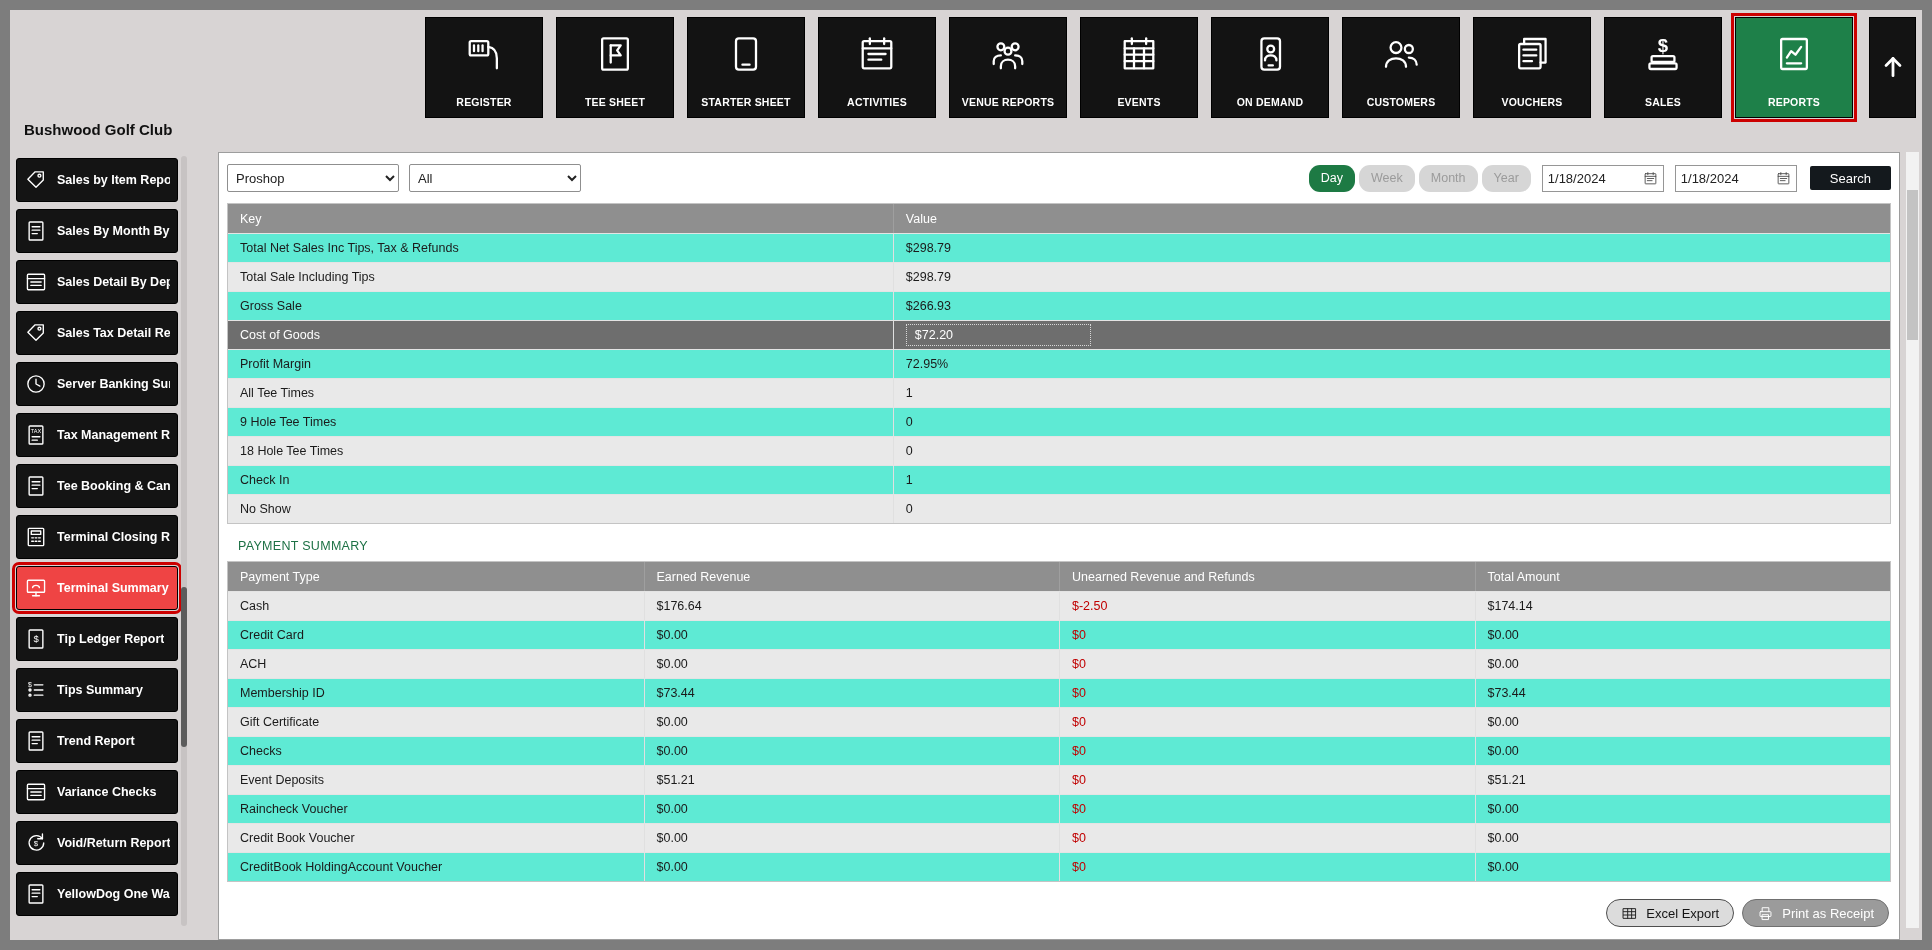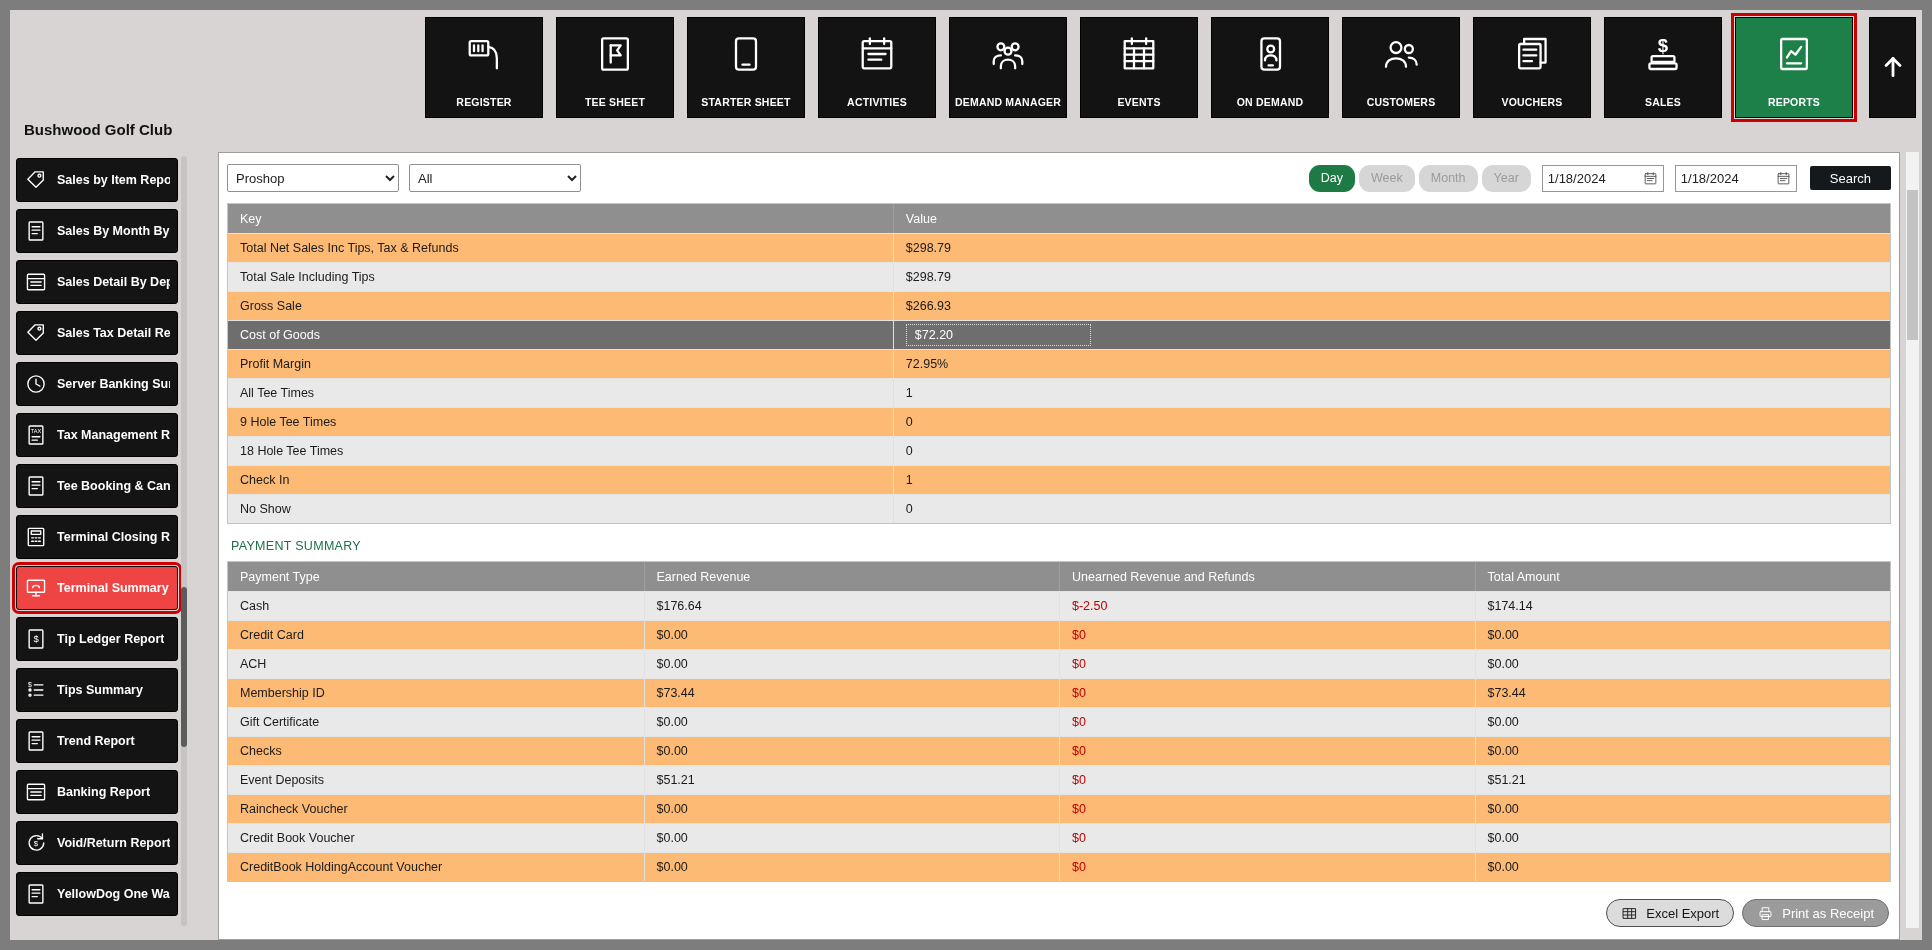--- a/index.html
+++ b/index.html
@@ -42,30 +42,30 @@
   .cal-icon{flex:none;display:flex;align-items:center;cursor:pointer}
   .search-btn{height:24px;padding:0 20px;margin-left:8px;background:#14191d;color:#fff;border:none;border-radius:2px;font-size:13px;cursor:pointer;font-family:inherit}
 
   
   .tbl{border:1px solid #c4c4c4}
   .hrow{display:grid;background:#8f8f8f;height:29px;align-items:stretch}
   .hcell{color:#fff;font-size:12.5px;padding-left:12px;display:flex;align-items:center;border-left:1px solid #9f9f9f}
   .hcell:first-child{border-left:none}
   .t1{grid-template-columns:40% 60%}
   .t2{grid-template-columns:25% 25% 25% 25%}
-  .trow{display:grid;height:29px;background:#fdba74;border-top:1px solid #e4e4e4;cursor:pointer}
+  .trow{display:grid;height:29px;background:#5eead4;border-top:1px solid #e4e4e4;cursor:pointer}
   .trow.alt{background:#e9e9e9}
   .trow.selected{background:#6e6e6e}
   .trow.selected .cell{color:#fff}
   .cell{font-size:12.5px;color:#1b1b1b;padding-left:12px;border-left:1px solid #e0e0e0;display:flex;align-items:center;overflow:hidden;white-space:nowrap}
   .cell:first-child{border-left:none}
   .cell.neg{color:#C00000}
   .val-box{display:inline-block;border:1px dotted #d8d8d8;padding:3px 8px;min-width:185px}
 
-  .section-title{color:#1D7145;font-size:12.5px;letter-spacing:.3px;margin:15px 2px 8px 4px;font-weight:normal}
+  .section-title{color:#1D7145;font-size:12.5px;letter-spacing:.3px;margin:15px 2px 8px 11px;font-weight:normal}
 
   
   .footer{margin-top:auto;display:flex;justify-content:flex-end;gap:8px;padding:10px 2px 12px 0}
   .fbtn{height:28px;display:flex;align-items:center;gap:8px;padding:0 14px;font-size:13px;border-radius:14px;cursor:pointer;font-family:inherit}
   .fbtn.export{background:#dcdcdc;border:1px solid #4f4f4f;color:#151515}
   .fbtn.print{background:#9b9b9b;border:1px solid #707070;color:#fff}
   .fbtn-icon{display:flex;align-items:center}
 </style>
 </head>
 <body>
@@ -123,21 +123,21 @@
           <span class="tile-icon">
             <svg width="40" height="40" viewBox="0 0 28 28" fill="none" stroke="#fff" stroke-width="1.6" stroke-linecap="round" stroke-linejoin="round">
               <circle cx="9" cy="9" r="2.4"></circle>
               <circle cx="19" cy="9" r="2.4"></circle>
               <circle cx="14" cy="12" r="2.4"></circle>
               <path d="M4 21v-2c0-2.5 2-4 5-4"></path>
               <path d="M24 21v-2c0-2.5-2-4-5-4"></path>
               <path d="M9 24v-1.5c0-3 2.5-4.5 5-4.5s5 1.5 5 4.5V24"></path>
             </svg>
           </span>
-          <span class="tile-label">DEMAND MANAGER</span>
+          <span class="tile-label">VENUE REPORTS</span>
         </div>
         <div class="tile">
           <span class="tile-icon">
             <svg width="40" height="40" viewBox="0 0 28 28" fill="none" stroke="#fff" stroke-width="1.6" stroke-linecap="round" stroke-linejoin="round">
               <rect x="4" y="5" width="20" height="19"></rect>
               <line x1="9" y1="3" x2="9" y2="7"></line>
               <line x1="19" y1="3" x2="19" y2="7"></line>
               <line x1="4" y1="10" x2="24" y2="10"></line>
               <line x1="10.5" y1="10" x2="10.5" y2="24"></line>
               <line x1="17.5" y1="10" x2="17.5" y2="24"></line>
@@ -346,21 +346,21 @@
           </div>
           <div class="side-item">
             <span class="side-icon">
               <svg width="24" height="24" viewBox="0 0 28 28" fill="none" stroke="#fff" stroke-width="1.6" stroke-linecap="round" stroke-linejoin="round">
                 <rect x="4" y="5" width="20" height="18" rx="1"></rect>
                 <line x1="4" y1="10" x2="24" y2="10"></line>
                 <line x1="8" y1="14" x2="20" y2="14"></line>
                 <line x1="8" y1="18" x2="20" y2="18"></line>
               </svg>
             </span>
-            <span class="side-label">Banking Report</span>
+            <span class="side-label">Variance Checks</span>
           </div>
           <div class="side-item">
             <span class="side-icon">
               <svg width="24" height="24" viewBox="0 0 28 28" fill="none" stroke="#fff" stroke-width="1.6" stroke-linecap="round" stroke-linejoin="round">
                 <path d="M21.5 9A8.5 8.5 0 1 0 23 14"></path>
                 <polyline points="21.5 3.5 21.5 9 16 9"></polyline>
                 <text x="14" y="17.5" font-size="9" fill="#fff" stroke="none" text-anchor="middle" font-family="Liberation Sans, sans-serif">$</text>
               </svg>
             </span>
             <span class="side-label">Void/Return Report</span>

